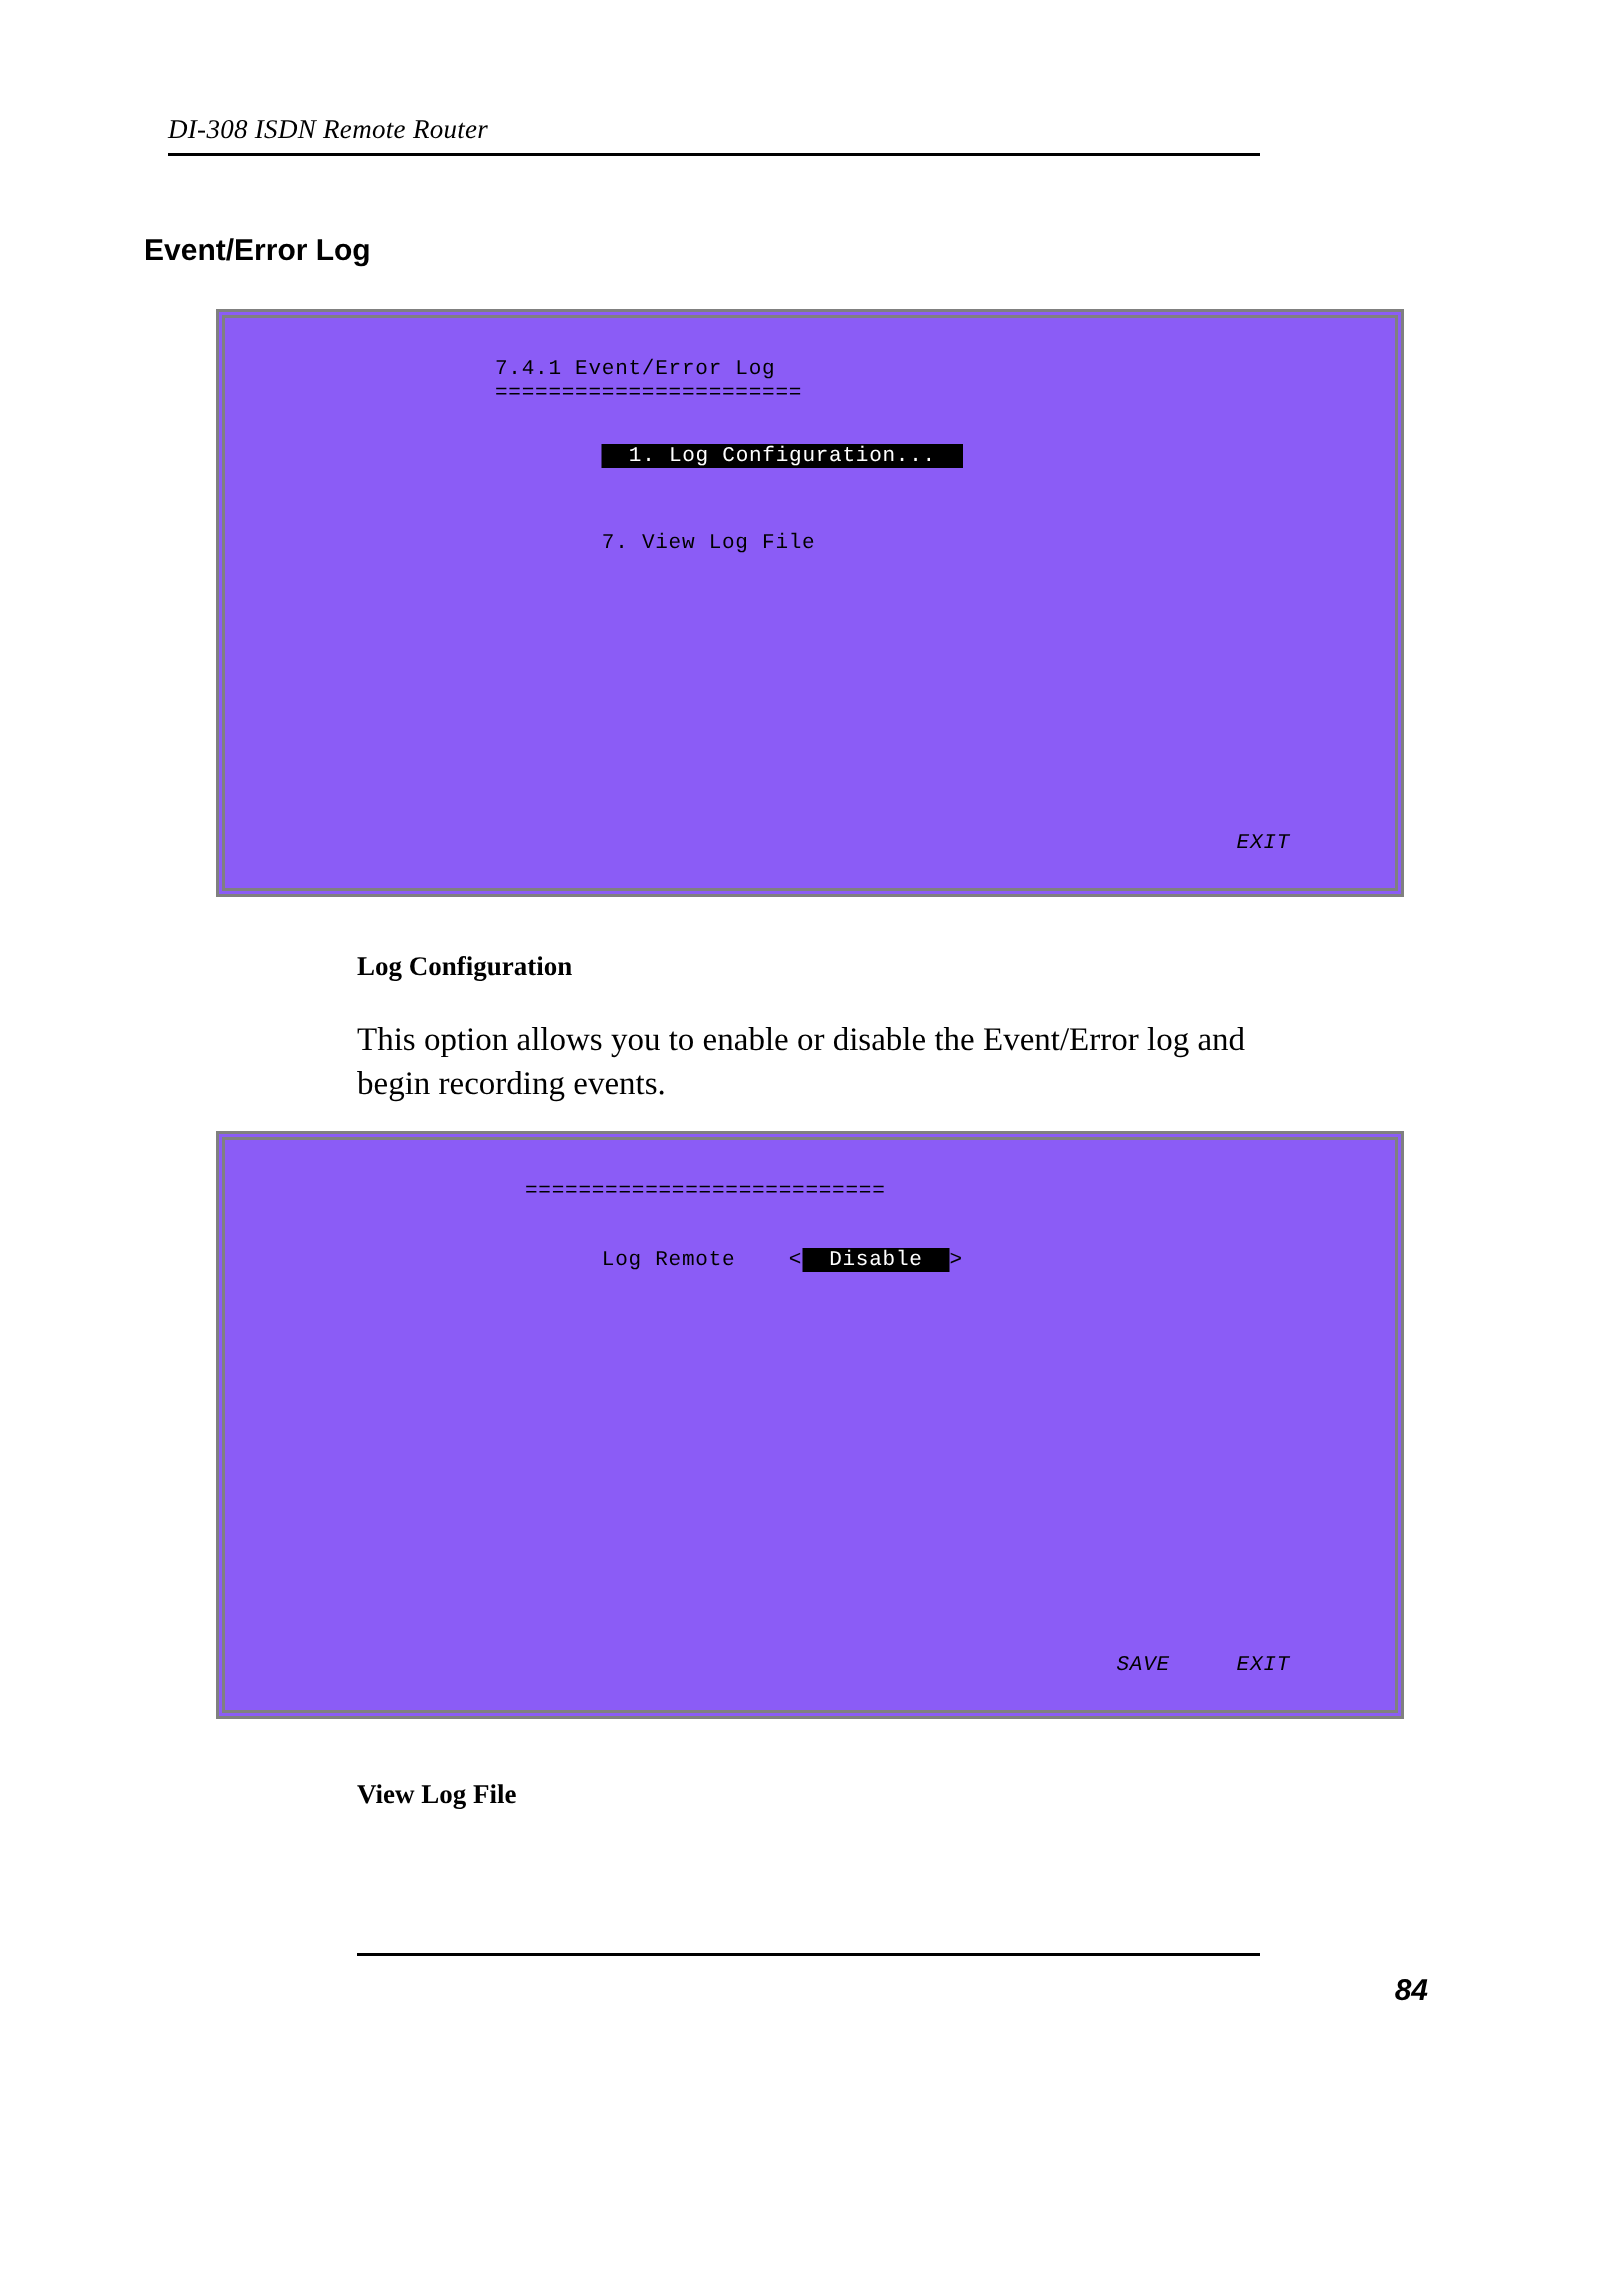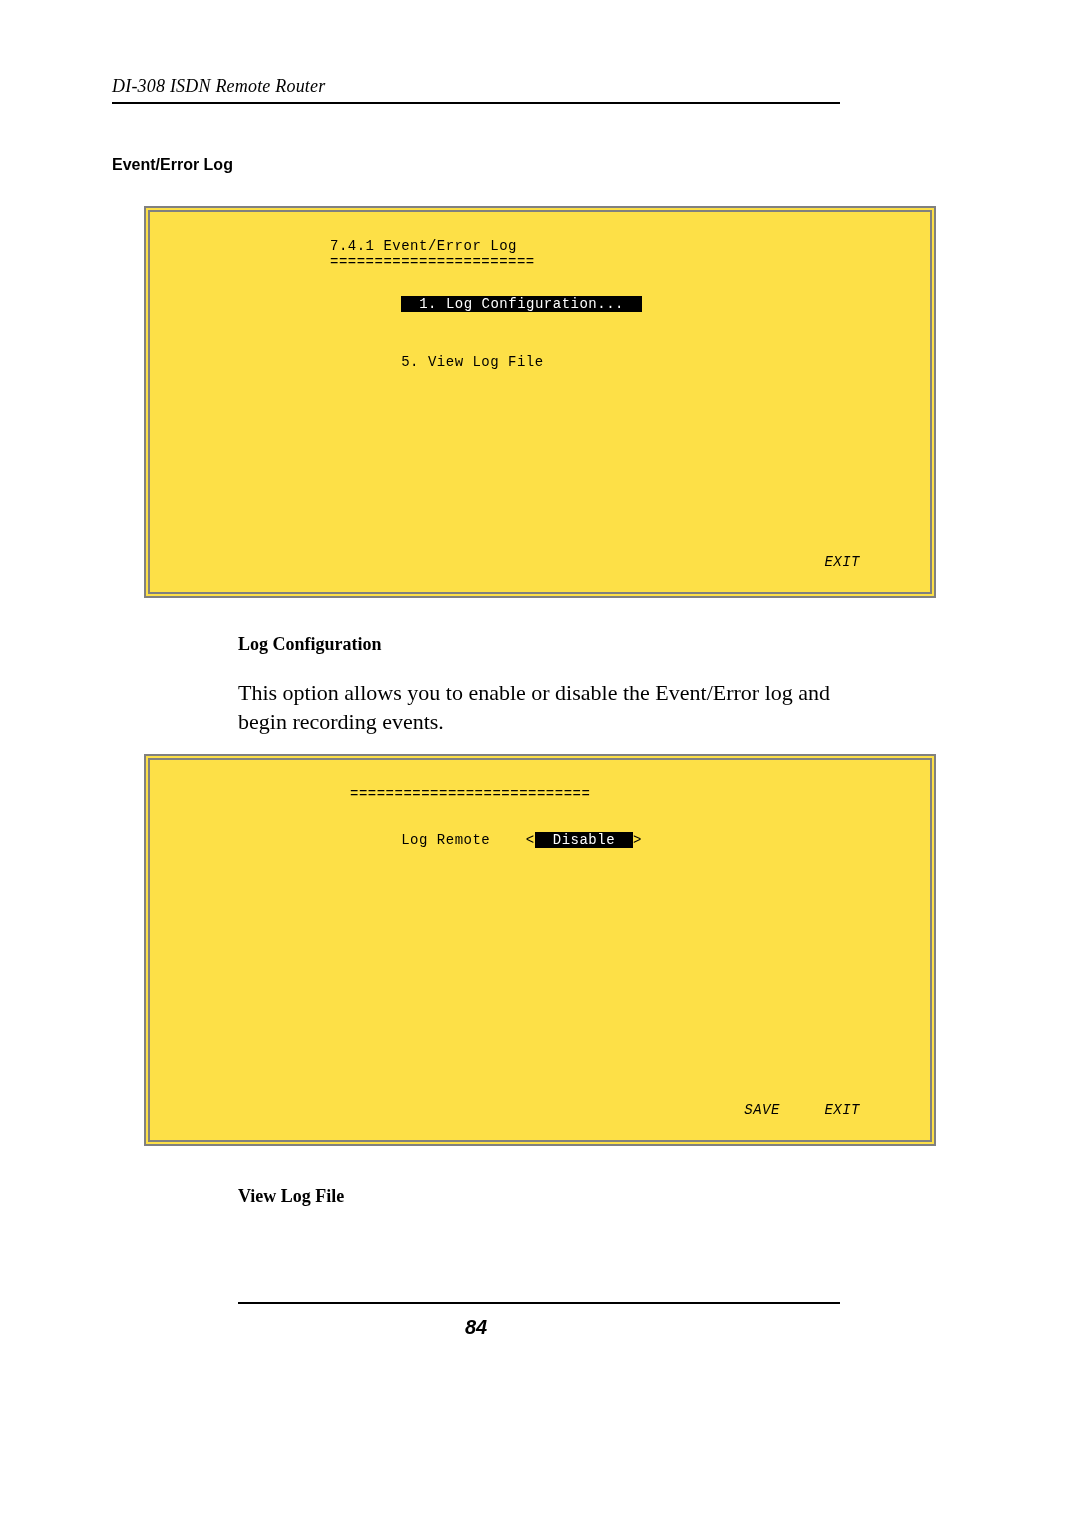--- a/index.html
+++ b/index.html
@@ -13,55 +13,55 @@
     position: absolute; top: 56px; left: 112px; right: 112px;
     font-style: italic; font-size: 18px; letter-spacing: .2px;
   }
   .runhead-rule {
     position: absolute; top: 82px; left: 112px; right: 112px;
     border-top: 2px solid #000;
   }
 
   
   h2.section {
-    position: absolute; left: 112px;
+    position: absolute; left: 96px;
     font-family: Arial, Helvetica, sans-serif;
-    font-weight: 700; font-size: 16px; margin: 0;
+    font-weight: 700; font-size: 20px; margin: 0;
   }
   .para {
     position: absolute; left: 238px; right: 112px;
     font-size: 22px; line-height: 1.32; margin: 0;
   }
   .subhead {
     font-weight: 700; font-size: 18px; margin: 0;
     position: absolute; left: 238px;
   }
 
   
   .term {
     position: absolute; left: 144px; width: 792px;
-    border: 6px double #808080; background: #fde047;
+    border: 6px double #808080; background: #8b5cf6;
     font-family: "Courier New", Courier, monospace;
     font-size: 14px; letter-spacing: .5px;
     box-sizing: border-box;
   }
   .term-inner { padding: 26px 30px 18px; min-height: 100%; box-sizing: border-box; }
   .term .title, .term .rule, .term .line { white-space: pre; }
   .term .col { margin-left: 150px; }
   .term .sel {
     background: #000; color: #fff; padding: 0 18px;
     display: inline-block;
   }
   .term .angle { display: inline; }
   .term .bottom { position: absolute; right: 70px; bottom: 22px; white-space: pre; font-style: italic; }
 
   
   .foot-rule { position: absolute; left: 238px; right: 112px; border-top: 2px solid #000; }
   .pagenum {
-    position: absolute; left: 0; right: 0; text-align: center;
+    position: absolute; left: 0; right: 0; text-align: right;
     font-family: Arial, Helvetica, sans-serif; font-weight: 700; font-style: italic; font-size: 20px;
   }
 </style>
 </head>
 <body>
 
 <div class="page">
 
   <div class="runhead">DI-308 ISDN Remote Router</div>
   <div class="runhead-rule"></div>
@@ -71,21 +71,21 @@
   <div class="term" style="top:186px; height:392px">
     <div class="term-inner">
       <div class="title col">7.4.1 Event/Error Log</div>
       <div class="rule col">=======================</div>
       <div style="height:10px"></div>
       <div class="line col">
         <span class="sel">1. Log Configuration...</span>
       </div>
       <div style="height:10px"></div>
       <div class="line col">
-        <span>5. View Log File</span>
+        <span>7. View Log File</span>
       </div>
       <div class="bottom">EXIT</div>
     </div>
   </div>
 
   <div class="subhead" style="top:614px">Log Configuration</div>
   <p class="para" style="top:658px">This option allows you to enable or disable the Event/Error log and begin recording events.</p>
 
   <div class="term" style="top:734px; height:392px">
     <div class="term-inner">

